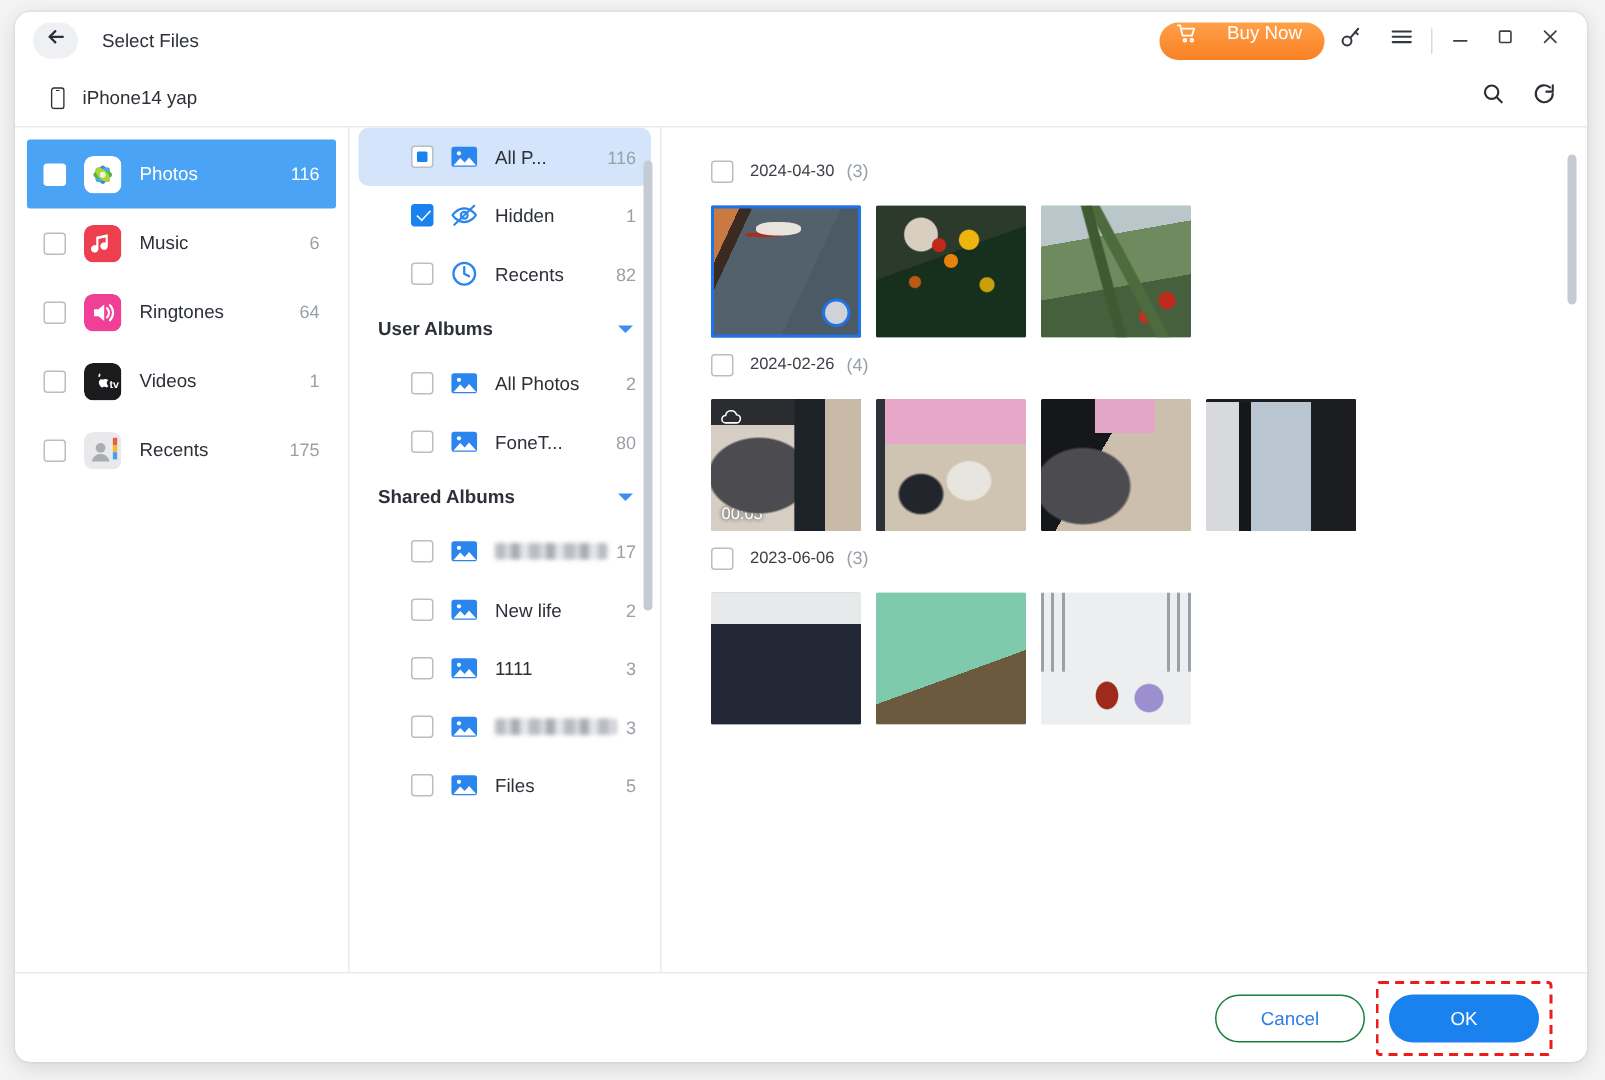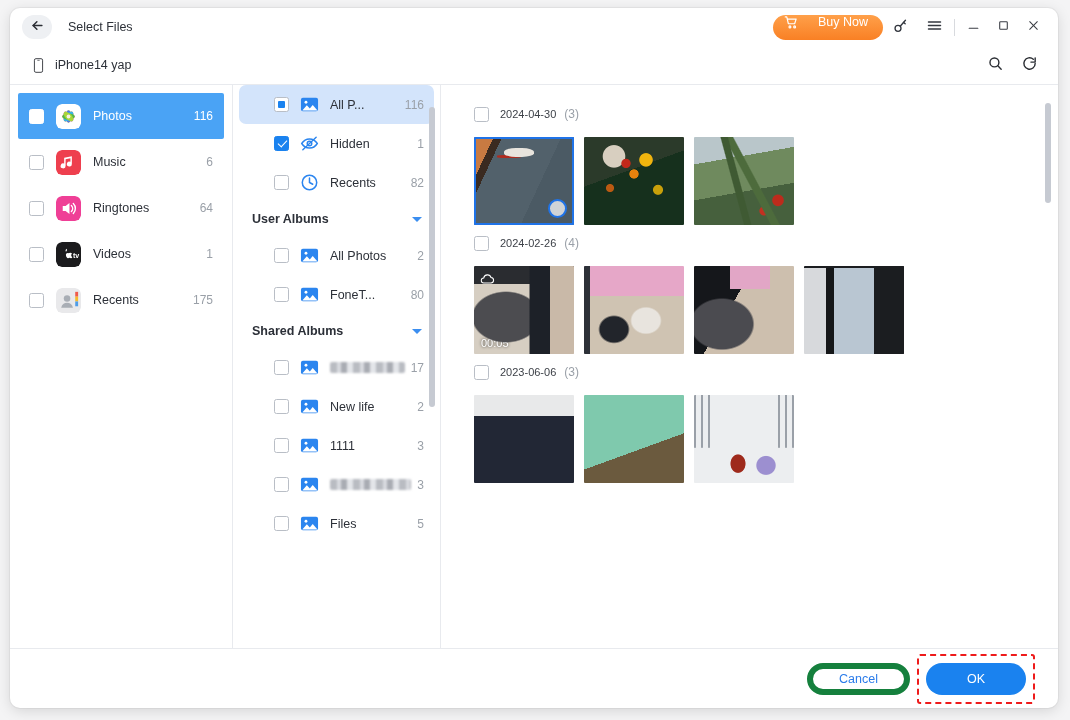--- a/index.html
+++ b/index.html
@@ -320,21 +320,21 @@
     border-top: 1px solid #e8eaee;
     display: flex; align-items: center; justify-content: flex-end;
     padding-right: 32px; gap: 16px;
   }
   .btn {
     height: 32px; min-width: 100px; padding: 0 26px;
     border-radius: 16px; font-size: 12.5px;
     display: flex; align-items: center; justify-content: center;
     cursor: pointer;
   }
-  .btn-cancel { border: 6px solid #15803d; color: #2b7cea; background: #fff; }
+  .btn-cancel { border: 1px solid #15803d; color: #2b7cea; background: #fff; }
   .btn-ok { background: #1a82ef; color: #fff; border: none; }
   .ok-wrap { position: relative; display: flex; }
   .ok-annot {
     position: absolute; left: -9px; top: -9px; right: -9px; bottom: -9px;
     border: 2.5px dashed #ee1b1b; border-radius: 3px; pointer-events: none;
   }
 </style>
 </head>
 <body>
 

